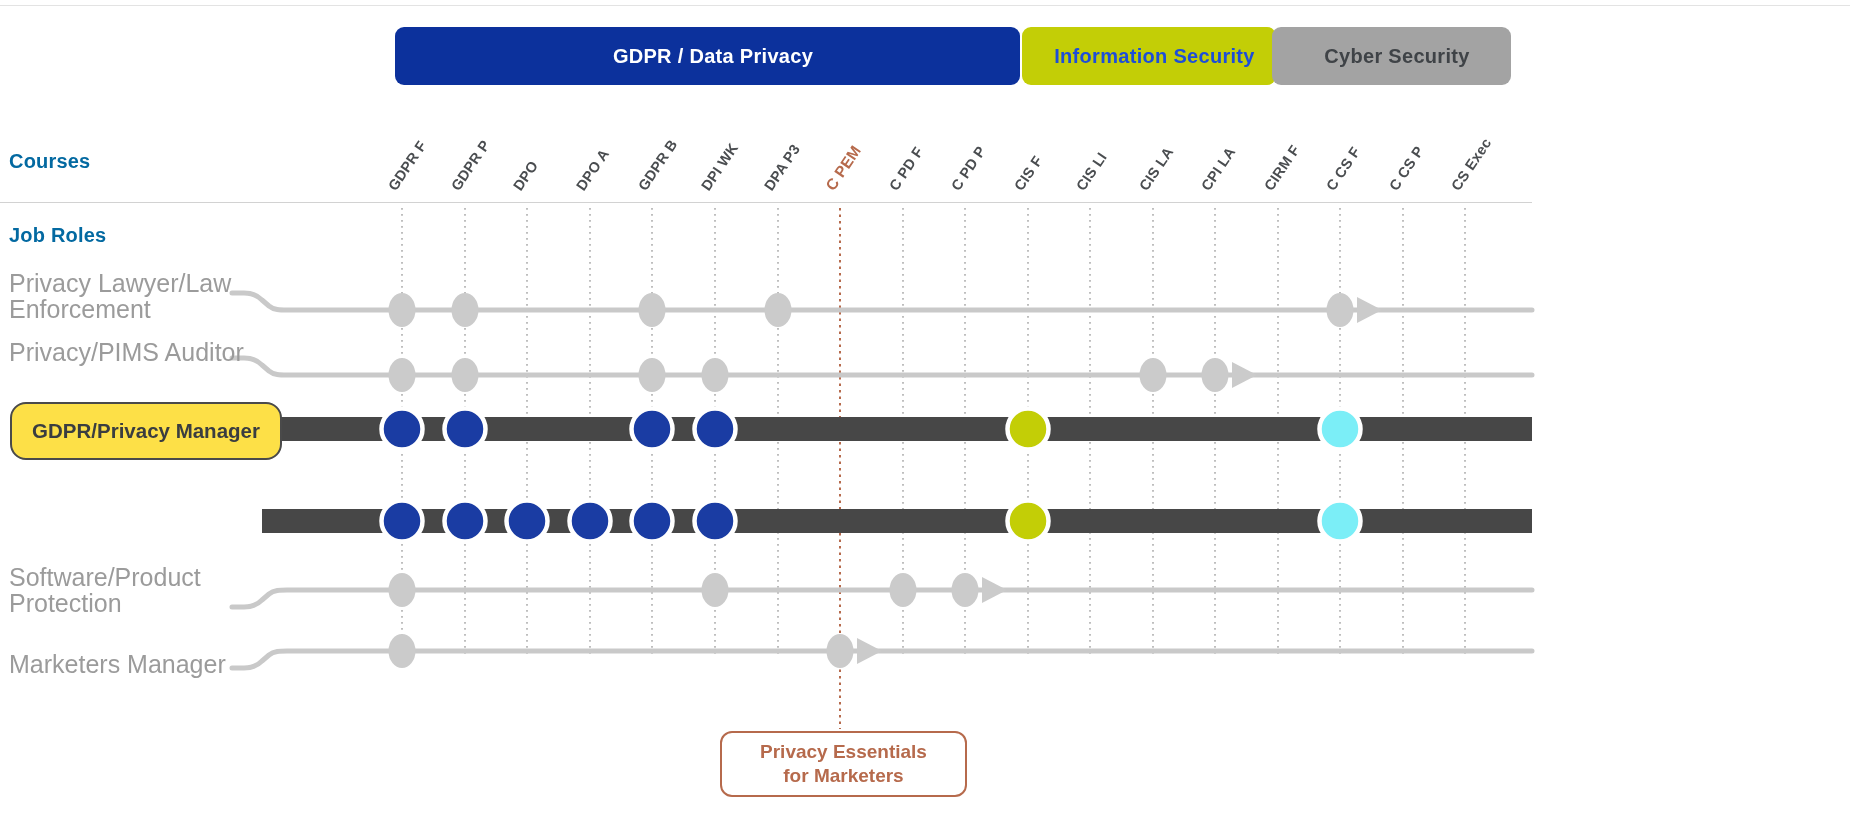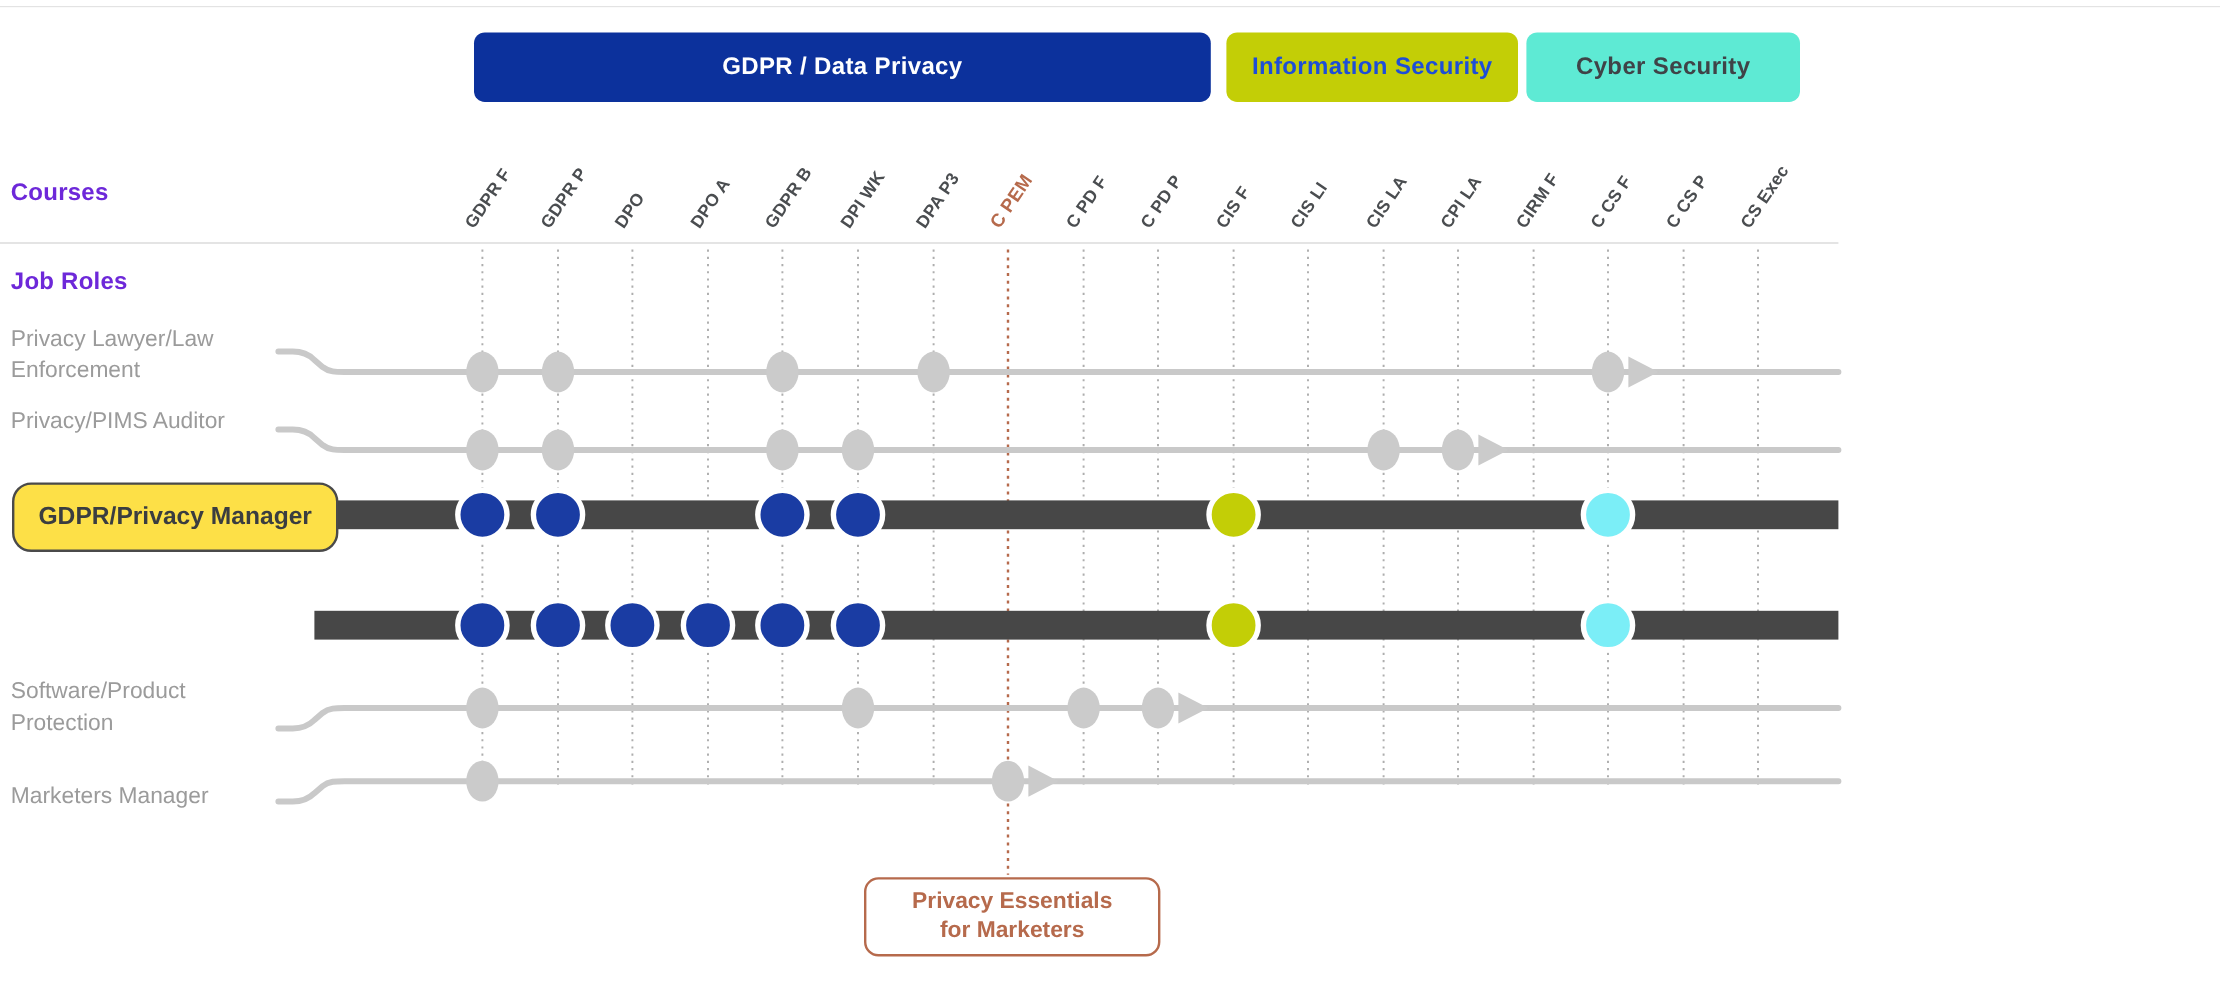--- a/index.html
+++ b/index.html
@@ -1,47 +1,47 @@
 <!DOCTYPE html>
 <html><head>
 <meta charset="utf-8">
 <style>
   html,body{margin:0;padding:0;background:#ffffff;}
   body{font-family:"Liberation Sans",sans-serif;}
   #diagram{position:relative;width:1850px;height:830px;background:#ffffff;overflow:hidden;}
   .topline{position:absolute;left:0;top:5px;width:1850px;height:1px;background:#e3e3e3;}
   .sep{position:absolute;left:0;top:202px;width:1532px;height:1px;background:#d2d2d2;}
-  .heading{position:absolute;font-size:20px;font-weight:bold;color:#6d28d9;letter-spacing:.2px;}
+  .heading{position:absolute;font-size:20px;font-weight:bold;color:#0369a1;letter-spacing:.2px;}
   .courses{left:9px;top:150px;}
   .jobroles{left:9px;top:224px;}
   .hdr{position:absolute;top:27px;height:58px;border-radius:9px;display:flex;align-items:center;justify-content:center;
-       font-weight:bold;font-size:20px;letter-spacing:.3px;z-index:2;}
+       font-weight:bold;font-size:20px;letter-spacing:.3px;z-index:2;padding-left:11px;}
   .col-label{position:absolute;height:18px;line-height:18px;white-space:nowrap;font-size:14.5px;font-weight:bold;
        color:#4a4d50;transform:rotate(-56deg);transform-origin:left bottom;z-index:2;letter-spacing:.2px;}
   .col-label.accent{color:#b66a4c;font-size:15.5px;}
   svg.chart{position:absolute;left:0;top:0;z-index:1;}
-  .role-label{position:absolute;font-size:19px;color:#9b9b9b;line-height:26px;z-index:2;}
+  .role-label{position:absolute;font-size:25px;color:#9b9b9b;line-height:26px;z-index:2;}
   .role-box{position:absolute;background:#fde047;border:2.5px solid #4a4a4a;border-radius:16px;display:flex;
        align-items:center;justify-content:center;font-size:20.5px;font-weight:bold;color:#3a3d40;z-index:3;
        white-space:nowrap;}
   .pem-box{position:absolute;background:#ffffff;border:2px solid #b66a4c;border-radius:12px;display:flex;
        flex-direction:column;align-items:center;justify-content:center;font-size:19px;font-weight:bold;
        color:#b66a4c;line-height:24px;text-align:center;z-index:3;}
 </style>
 </head>
 <body>
 
 <div id="diagram">
   <div class="topline"></div>
   <div class="sep"></div>
   <div class="heading courses">Courses</div>
   <div class="heading jobroles">Job Roles</div>
 <div class="hdr" style="left: 395px; width: 614px; background: rgb(12, 49, 156); color: rgb(255, 255, 255);">GDPR / Data Privacy</div>
     <div class="hdr" style="left: 1022px; width: 243px; background: rgb(195, 206, 6); color: #1d4ed8;">Information Security</div>
-    <div class="hdr" style="left: 1272px; width: 228px; background: #5eead4; color: rgb(63, 67, 71);">Cyber Security</div>
+    <div class="hdr" style="left: 1272px; width: 228px; background: #a3a3a3; color: rgb(63, 67, 71);">Cyber Security</div>
     <div class="col-label" style="left: 399px; top: 176px;">GDPR F</div>
     <div class="col-label" style="left: 462px; top: 176px;">GDPR P</div>
     <div class="col-label" style="left: 524px; top: 176px;">DPO</div>
     <div class="col-label" style="left: 587px; top: 176px;">DPO A</div>
     <div class="col-label" style="left: 649px; top: 176px;">GDPR B</div>
     <div class="col-label" style="left: 712px; top: 176px;">DPI WK</div>
     <div class="col-label" style="left: 775px; top: 176px;">DPA P3</div>
     <div class="col-label accent" style="left: 837px; top: 176px;">C PEM</div>
     <div class="col-label" style="left: 900px; top: 176px;">C PD F</div>
     <div class="col-label" style="left: 962px; top: 176px;">C PD P</div>

